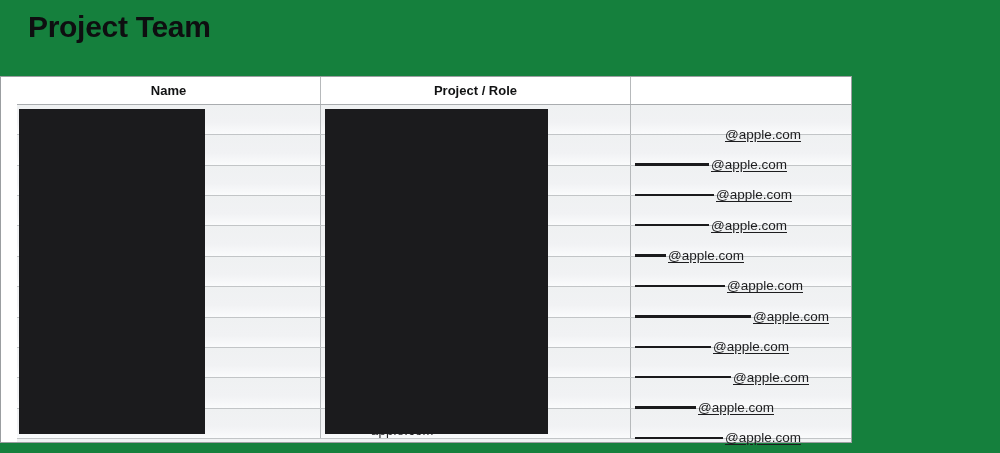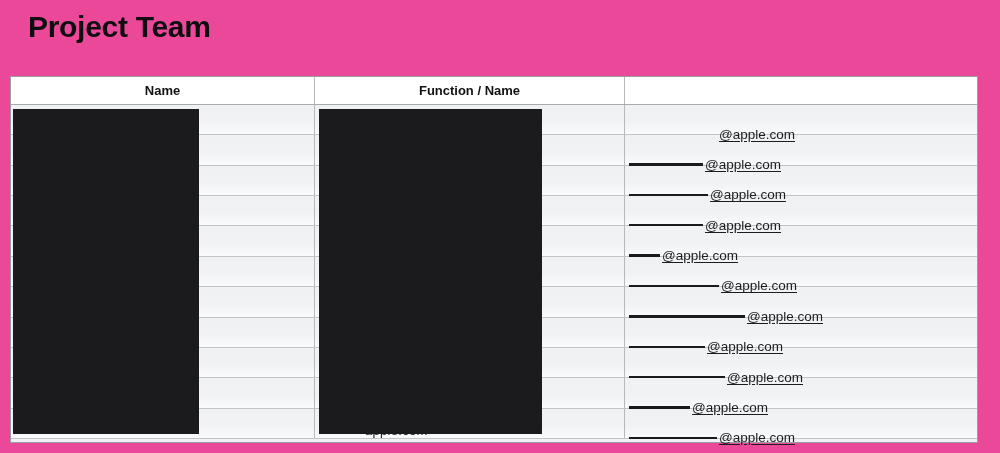--- a/index.html
+++ b/index.html
@@ -4,30 +4,30 @@
 <style>
   html,body{margin:0;padding:0;background:#ffffff;}
   :root{
     --redaction:#1b1b1d;
     --grid-line:#c2c5c7;
     --outer-border:#9b9ea1;
     --link-text:#1d1d1f;
     --row-background:#f0f2f3;
   }
   .canvas{
-    position:relative;width:1000px;height:453px;background:#ec4899;
+    position:relative;width:1000px;height:453px;background:#15803d;
     font-family:"Liberation Sans",sans-serif;overflow:hidden;text-decoration:underline;
   }
   .title{
     position:absolute;left:28px;top:10px;margin:0;
     font-size:30px;font-weight:700;color:#0e0e10;letter-spacing:-0.3px;
   }
   .table{
-    position:absolute;left:10px;top:76px;width:968px;
-    border:1px solid var(--outer-border);box-sizing:border-box;background:#fff;
+    position:absolute;left:0;top:76px;width:852px;
+    border:1px solid var(--outer-border);box-sizing:border-box;background:#fff;padding-left:16px;
   }
   .thead{display:flex;height:27px;background:#ffffff;border-bottom:1px solid #a9acaf;}
   .hcell{display:flex;align-items:center;justify-content:center;
     font-size:13px;font-weight:700;color:#111213;box-sizing:border-box;}
   .c1{width:304px;}
   .c2{width:310px;}
   .c3{flex:1;}
   .bordered{border-right:1px solid #b6b9bb;}
   .tbody{position:relative;height:334px;}
   .rows{position:absolute;left:0;top:0;right:0;bottom:0;display:flex;flex-direction:column;}
@@ -50,21 +50,21 @@
 </style>
 </head>
 <body>
 
 <div class="canvas">
   <h1 class="title">Project Team</h1>
 
   <div class="table">
     <div class="thead">
       <div class="hcell c1 bordered">Name</div>
-      <div class="hcell c2 bordered">Function / Name</div>
+      <div class="hcell c2 bordered">Project / Role</div>
     </div>
 
     <div class="tbody">
       <div class="rows">
           <div class="row">
             <div class="cell c1 bordered"></div>
             <div class="cell c2 bordered"></div>
             <div class="cell c3"></div>
           </div>
           <div class="row">

